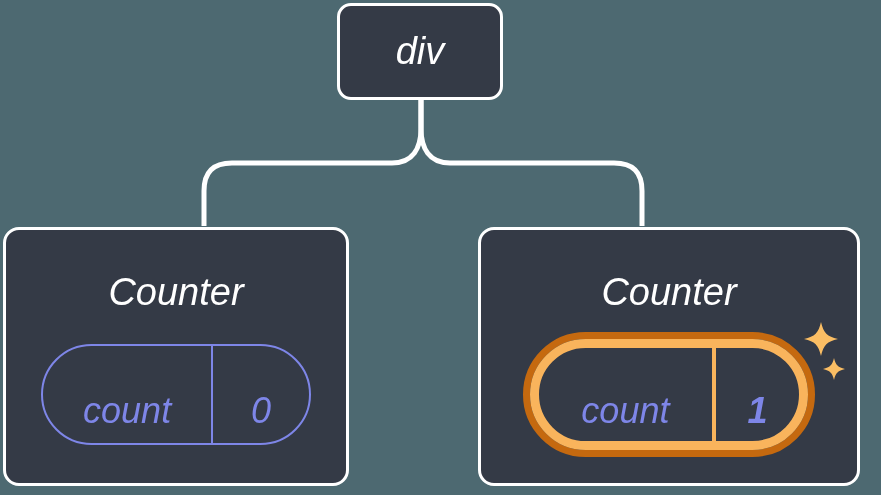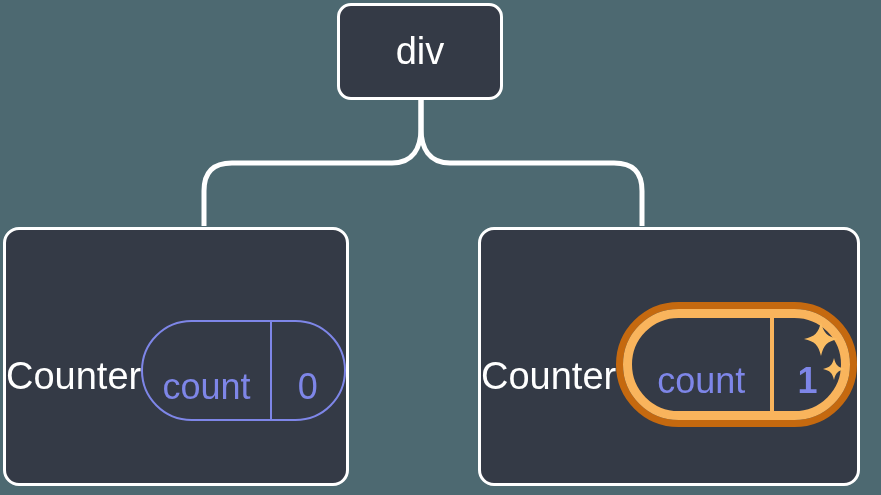--- a/index.html
+++ b/index.html
@@ -15,20 +15,21 @@
   * { margin: 0; padding: 0; box-sizing: border-box; }
   html, body { background: var(--bg); }
   body {
     font-family: "Liberation Sans", "DejaVu Sans", sans-serif;
     width: 881px; height: 495px; overflow: hidden;
   }
   .stage {
     position: relative;
     width: 881px; height: 495px;
     background: var(--bg);
+    font-style: italic;
   }
   .connectors {
     position: absolute; left: 0; top: 0;
     width: 881px; height: 495px;
   }
   .connectors path {
     fill: none;
     stroke: var(--line);
     stroke-width: 5;
   }
@@ -43,21 +44,21 @@
     color: var(--text);
     font-size: 38px;
   }
   .card {
     position: absolute;
     top: 227px;
     height: 259px;
     background: var(--card);
     border: 3px solid var(--line);
     border-radius: 16px;
-    display: flex; flex-direction: row; align-items: center;
+    display: flex; flex-direction: column; align-items: center;
   }
   .card-left  { left: 3px;   width: 346px; }
   .card-right { left: 478px; width: 382px; }
   .card-title {
     margin-top: 38px;
     line-height: 48px;
     font-size: 38px;
     color: var(--text);
   }
   

